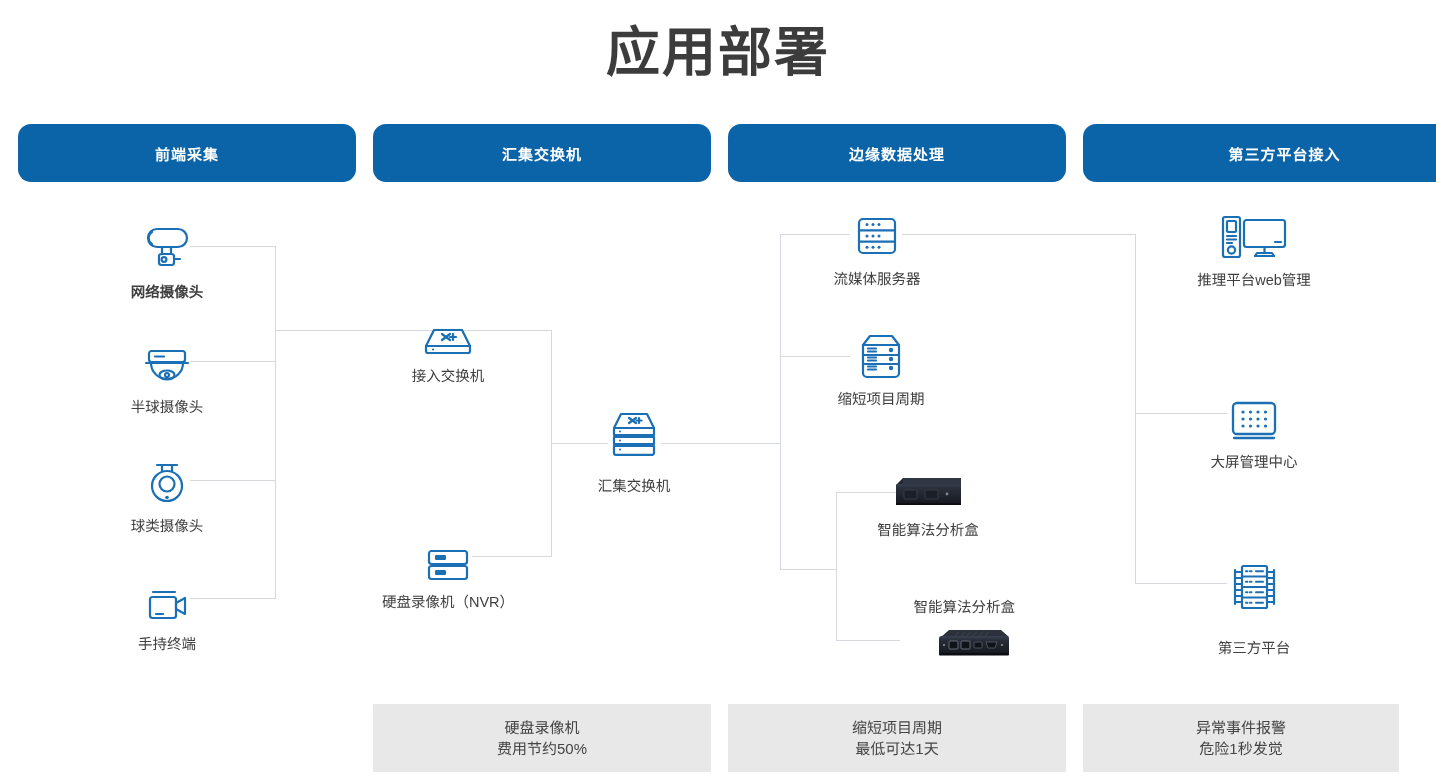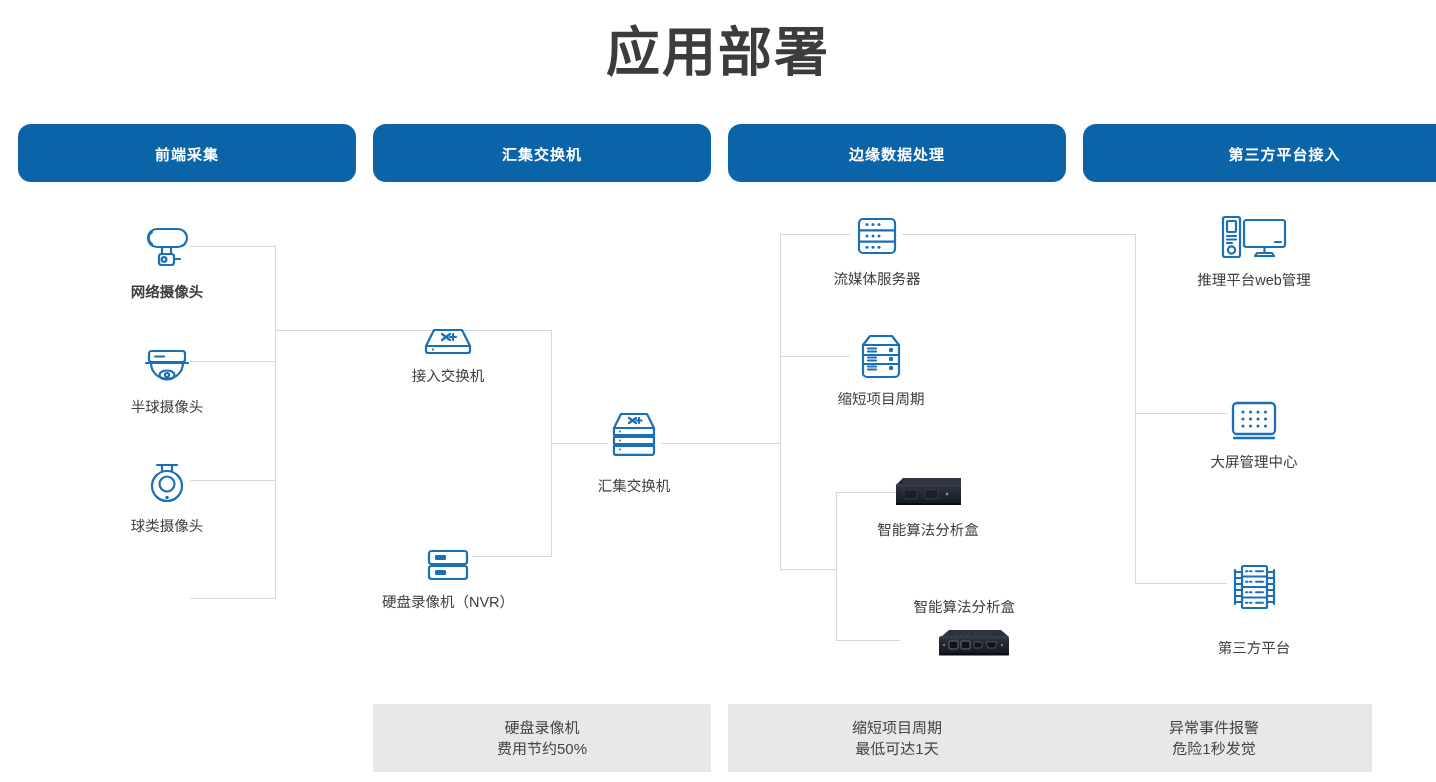--- a/index.html
+++ b/index.html
@@ -174,20 +174,33 @@
             <path d="M34 7 v6"></path>
           <circle cx="29" cy="28" r="15"></circle>
           <circle cx="29" cy="26" r="7.5"></circle>
           <circle cx="29" cy="39.5" r="1.8" fill="#1a6fb5" stroke="none"></circle>
         </g>
       </svg>
     </div>
     <div class="node-label">球类摄像头</div>
   </div>
 
+  <div class="node" style="left:82px;top:570px;">
+    <div class="icon-wrap">
+      <svg width="58" height="42" viewBox="0 0 58 42">
+        <g fill="none" stroke="#1a6fb5" stroke-width="2.2" stroke-linecap="round" stroke-linejoin="round">
+          <path d="M15 8 h22"></path>
+          <rect x="12" y="13" width="26" height="21" rx="2.5"></rect>
+          <path d="M38 19 l9 -5 v16 l-9 -5 z"></path>
+          <path d="M18 30 h7"></path>
+        </g>
+      </svg>
+    </div>
+    <div class="node-label">手持终端</div>
+  </div>
 
   <div class="node" style="left:363px;top:302px;">
     <div class="icon-wrap">
       <svg width="62" height="34" viewBox="0 0 62 34">
         <g fill="none" stroke="#1a6fb5" stroke-width="2.2" stroke-linecap="round" stroke-linejoin="round">
           <path d="M17 6 h28 l8 16 h-44 z"></path>
           <path d="M9 22 h44 v5 a2 2 0 0 1 -2 2 h-40 a2 2 0 0 1 -2 -2 z"></path>
           <path d="M25 16 l8 -6"></path>
             <path d="M25 10 l8 6"></path>
           <path d="M36 10 v6"></path>
@@ -435,20 +448,20 @@
       <div>硬盘录像机</div>
       <div>费用节约50%</div>
     </div>
   </div>
   <div class="col-footer" style="left:728px;top:704px;width:338px;">
     <div>
       <div>缩短项目周期</div>
       <div>最低可达1天</div>
     </div>
   </div>
-  <div class="col-footer" style="left:1056px;top:704px;width:316px;">
+  <div class="col-footer" style="left:1083px;top:704px;width:316px;">
     <div>
       <div>异常事件报警</div>
       <div>危险1秒发觉</div>
     </div>
   </div>
 
 </div>
 
 </body></html>

